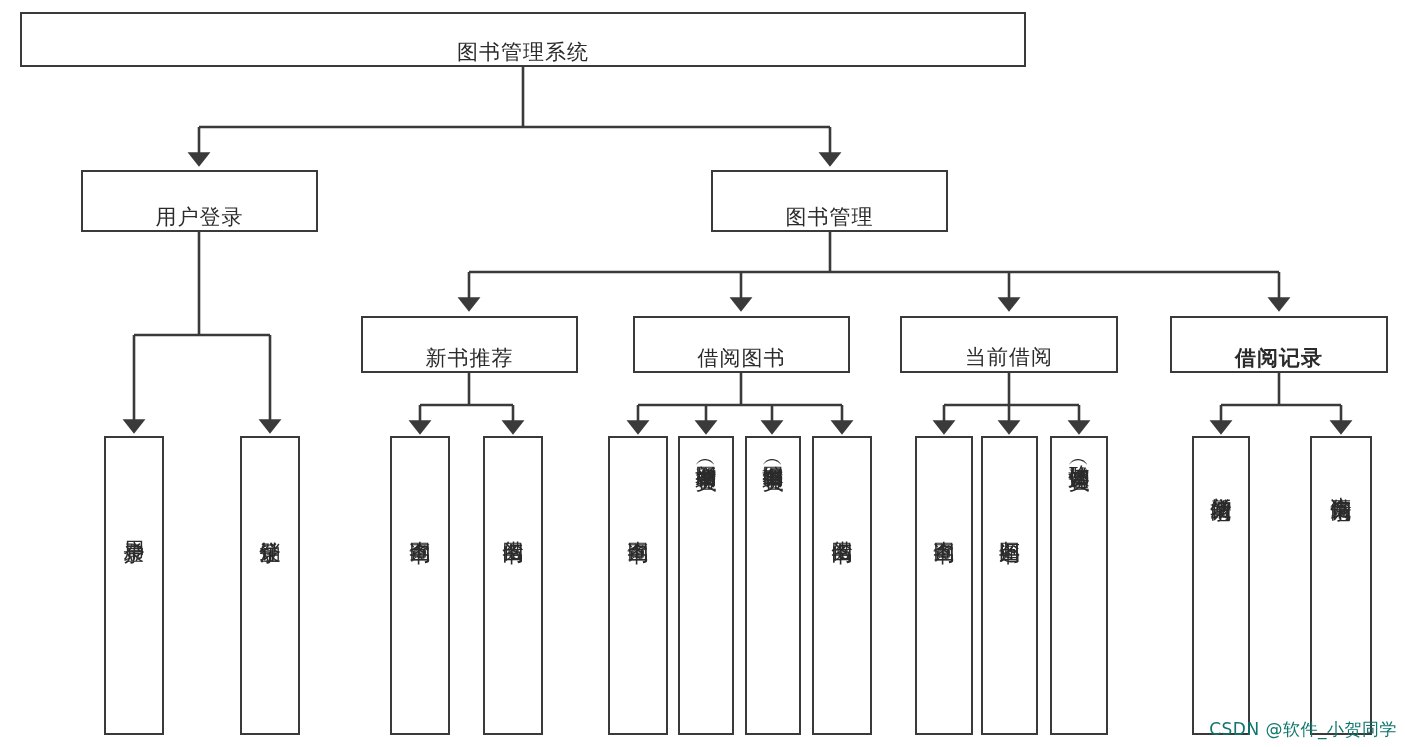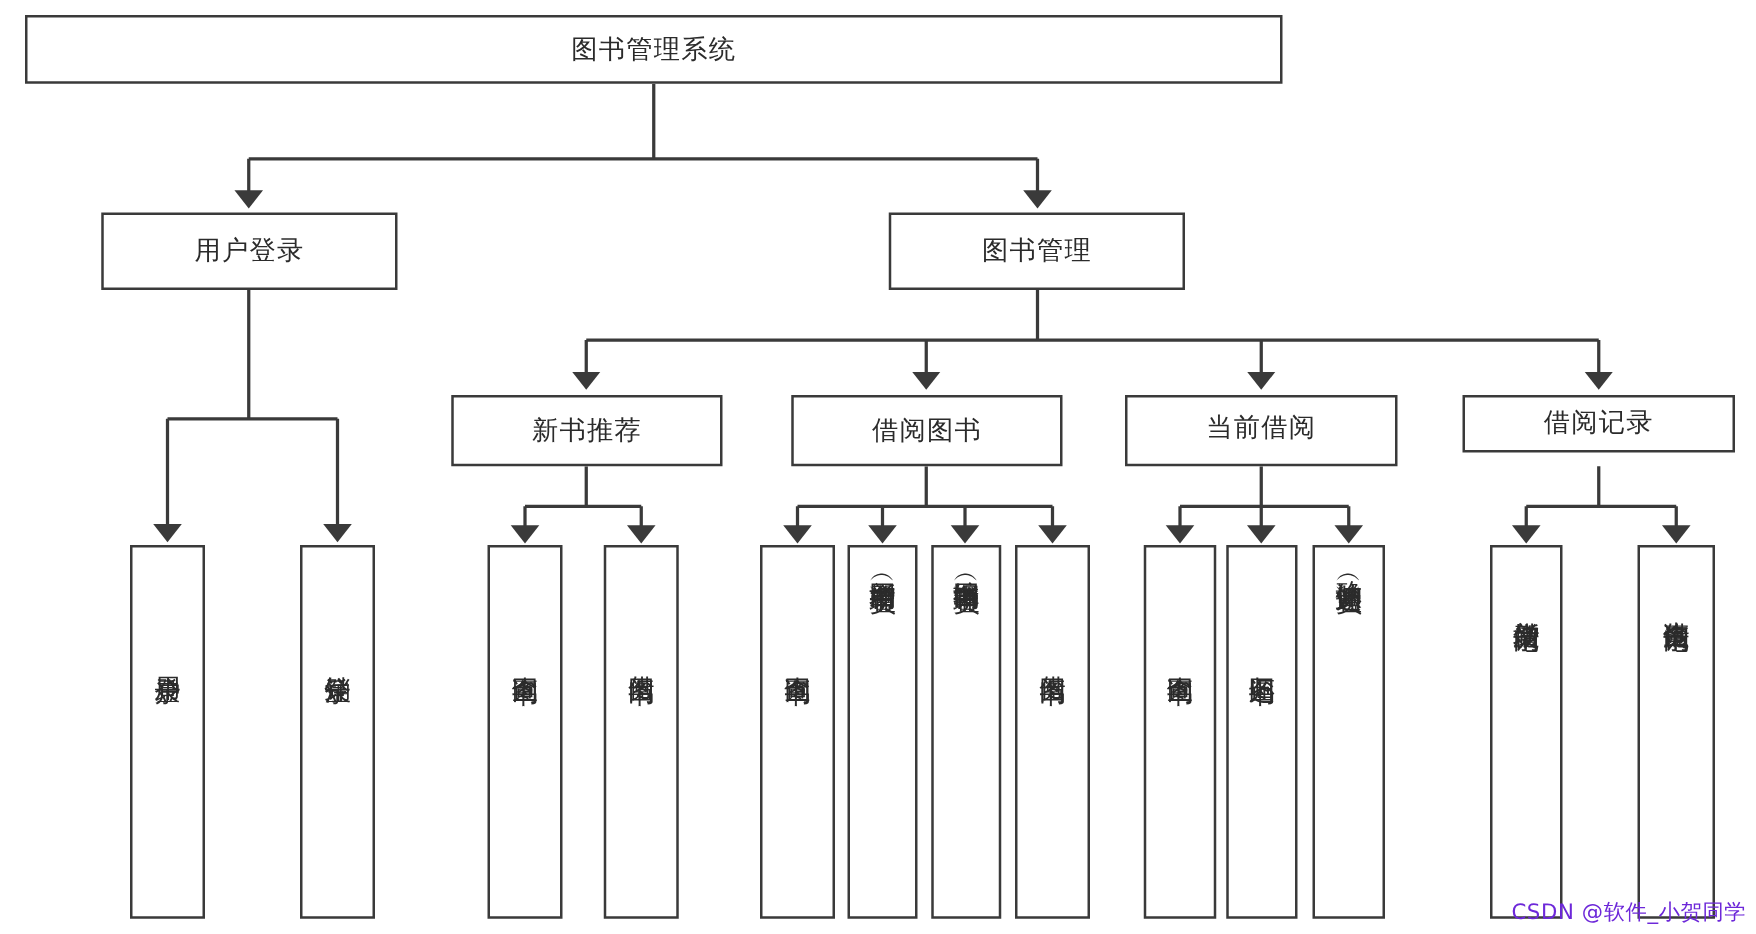--- a/index.html
+++ b/index.html
@@ -24,21 +24,21 @@
     width: 1405px;
     height: 747px;
     pointer-events: none;
   }
   .node {
     position: absolute;
     box-sizing: border-box;
     border: 2.5px solid #3a3a3a;
     background: #ffffff;
     display: flex;
-    align-items: center;
+    align-items: flex-end;
     justify-content: center;
     color: #2b2b2b;
   }
   .node.h {
     font-size: 21px;
     letter-spacing: 1px;
     line-height: 1.2;
   }
   .node.v {
     font-size: 21px;
@@ -54,21 +54,21 @@
     -webkit-writing-mode: vertical-rl;
     display: block;
     white-space: nowrap;
     letter-spacing: 1px;
   }
   .watermark {
     position: absolute;
     right: 8px;
     bottom: 6px;
     font-size: 17px;
-    color: #6d28d9;
+    color: #0f766e;
     letter-spacing: 0.5px;
     white-space: nowrap;
     font-family: "DejaVu Sans", "Liberation Sans", sans-serif;
   }
 </style>
 </head>
 <body>
 
 <div id="canvas">
 
@@ -138,21 +138,21 @@
 
   <div class="node h" style="left:361px; top:316px; width:217px; height:57px;">
     <span>新书推荐</span>
   </div>
   <div class="node h" style="left:633px; top:316px; width:217px; height:57px;">
     <span>借阅图书</span>
   </div>
   <div class="node h" style="left:900px; top:316px; width:218px; height:57px;font-family:Liberation Mono, monospace;">
     <span>当前借阅</span>
   </div>
-  <div class="node h" style="left:1170px; top:316px; width:218px; height:46px;">
+  <div class="node h" style="left:1170px; top:316px; width:218px; height:57px;font-weight:bold;">
     <span>借阅记录</span>
   </div>
 
   <div class="node v" style="left:104px; top:436px; width:60px; height:299px; padding-top:86px;">
     <span class="vtext">用户登录</span>
   </div>
 
   <div class="node v" style="left:240px; top:436px; width:60px; height:299px; padding-top:86px;">
     <span class="vtext">注销登录</span>
   </div>

